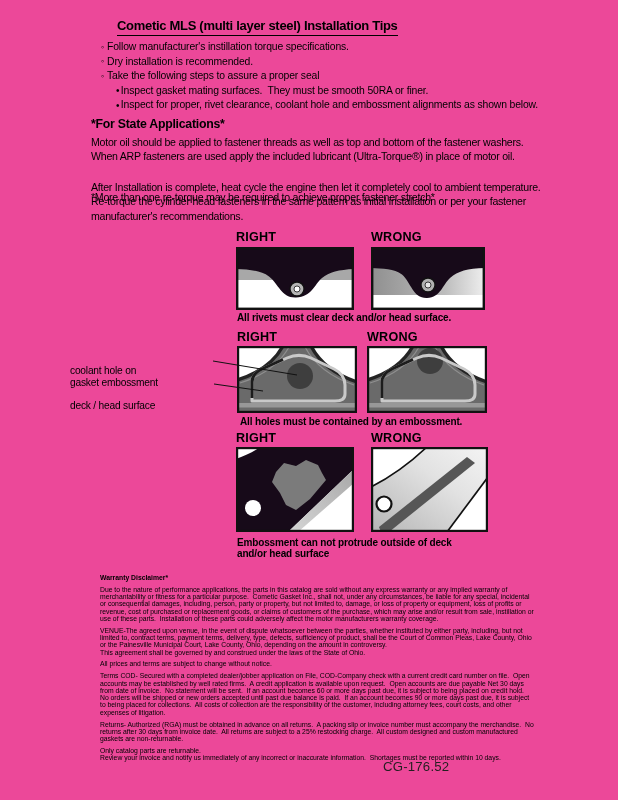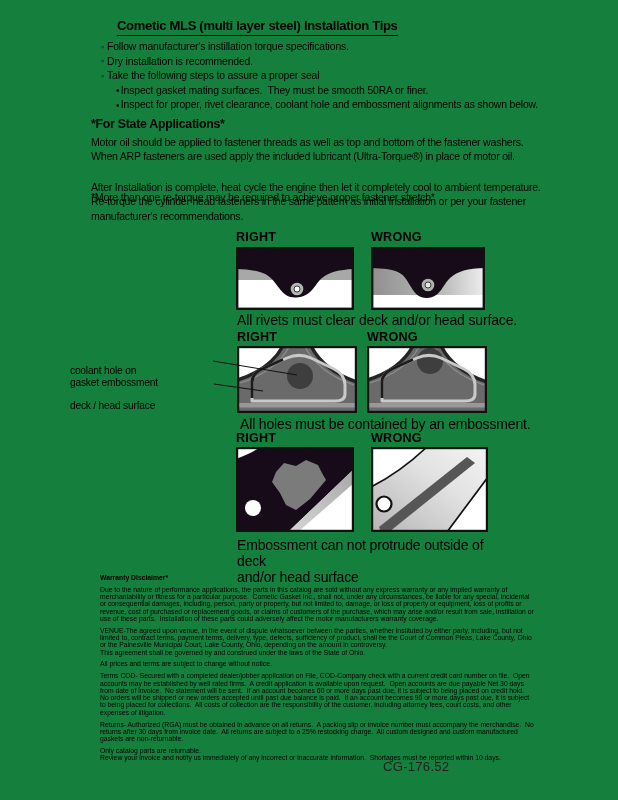--- a/index.html
+++ b/index.html
@@ -1,36 +1,36 @@
 <!DOCTYPE html>
 <html><head>
 <meta charset="utf-8">
 <style>
   * { margin:0; padding:0; box-sizing:border-box; }
   body { background:#ffffff; }
   .page {
-    position:relative; width:618px; height:800px; background:#15803d;
+    position:relative; width:618px; height:800px; background:#ec4899;
     font-family:"Liberation Sans", sans-serif; color:#000; overflow:hidden;
   }
   .abs { position:absolute; }
   .title {
     left:117px; top:18px; font-size:13px; font-weight:bold; letter-spacing:-0.3px;
     border-bottom:1.6px solid #000; padding-bottom:1.5px; white-space:pre;
   }
   .line { position:absolute; left:101px; display:flex; align-items:flex-start;
     font-size:10.4px; letter-spacing:-0.15px; white-space:pre; }
   .line .glyph { font-size:9px; margin-right:3px; position:relative; top:0.5px; }
   .line.sub { left:116px; }
   .line.sub .glyph { font-size:10px; margin-right:1.5px; }
   .dheading { left:91px; top:117px; font-size:12.3px; font-weight:bold; letter-spacing:-0.25px; white-space:pre; }
   .para { position:absolute; left:91px; width:452px; font-size:10.6px; line-height:14.4px;
     letter-spacing:-0.25px; white-space:pre-wrap; }
   .note { white-space:pre; width:auto; }
   .dlabel { position:absolute; font-size:12.6px; font-weight:600; letter-spacing:0.2px; }
-  .dcap { position:absolute; font-size:14px; font-weight:400; letter-spacing:-0.15px; white-space:pre-wrap; }
+  .dcap { position:absolute; font-size:10px; font-weight:700; letter-spacing:-0.15px; white-space:pre-wrap; }
   .dbox { position:absolute; display:block; }
   .ann { position:absolute; left:70px; width:142px; text-align:left;
     font-size:10.2px; letter-spacing:-0.2px; line-height:11.8px; white-space:pre; }
   .ann span { display:block; }
   .overlay { position:absolute; left:0; top:0; width:618px; height:800px; pointer-events:none; }
   .legal { position:absolute; left:100px; top:574px; width:436px; font-size:6.8px; line-height:7.3px; }
   .legal .lh { font-weight:bold; margin-bottom:4.5px; }
   .fp { white-space:pre-wrap; margin-bottom:4.5px; }
   .fp.tight { margin-bottom:0; }
   .footer { position:absolute; left:383px; top:759px; font-size:13.2px; letter-spacing:0.2px; color:#231f20; }

